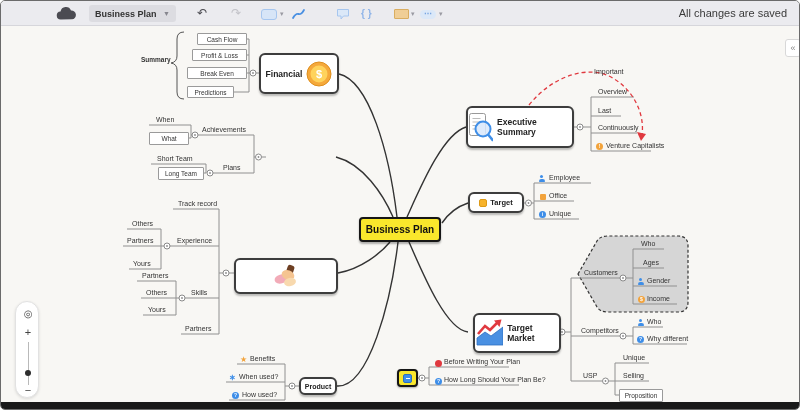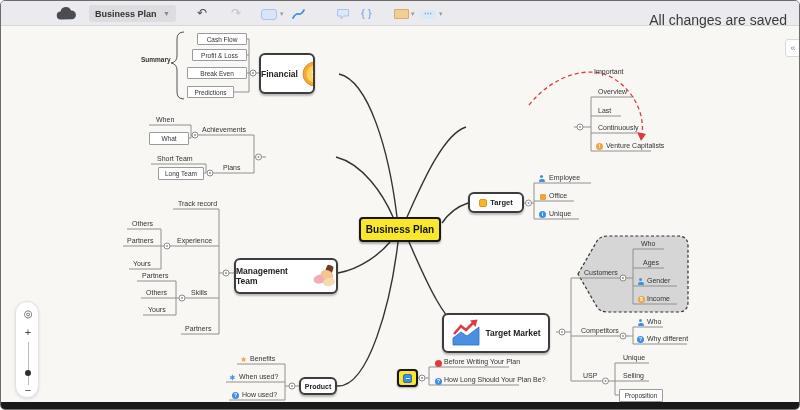--- a/index.html
+++ b/index.html
@@ -9,21 +9,21 @@
 
 .toolbar{position:absolute;top:0;left:0;right:0;height:25px;background:#ebebef;border-bottom:1px solid #d6d6db;z-index:40}
 .tb-btn{cursor:pointer}
 .dropdown{position:absolute;left:88px;top:4px;width:87px;height:17px;background:#dcdce1;border-radius:3px;display:flex;align-items:center;padding:0 6px;font-size:9px;font-weight:700;color:#333}
 .dropdown .car{margin-left:auto;color:#86868e;font-size:7px}
 .glyphbtn{position:absolute;font-size:12px;line-height:25px;text-align:center;width:14px}
 .caret{position:absolute;top:0;font-size:7px;line-height:25px;color:#9a9aa2}
 .shapeic{position:absolute;left:260px;top:8px;width:16px;height:11px;background:#d7e5f7;border:1px solid #a6c6ef;border-radius:3px}
 .folderic{position:absolute;left:393px;top:8px;width:15px;height:10px;background:#f0ce96;border:1px solid #d9ad61;border-radius:1px}
 .morepill{position:absolute;left:419px;top:9px;width:16px;height:9px;background:#dbe8f8;border-radius:5px;color:#6f9fe0;font-size:8px;line-height:8px;text-align:center;font-weight:700}
-.status{position:absolute;right:12px;top:7px;height:18px;line-height:25px;font-size:14px;color:#3a3a3a}
+.status{position:absolute;right:12px;top:0;height:18px;line-height:25px;font-size:11px;color:#3a3a3a}
 
 svg.wires{position:absolute;left:0;top:0;z-index:1}
 
 .node{position:absolute;background:#fff;border:2px solid #3d3d3d;border-radius:6px;display:flex;align-items:center;justify-content:center;gap:4px;box-shadow:0 1.5px 2px rgba(0,0,0,.25);font-weight:700;color:#222;font-size:8.5px;z-index:10}
 .central{position:absolute;left:358px;top:216px;width:82px;height:25px;background:#f9e72c;border:2px solid #161616;border-radius:4px;display:flex;align-items:center;justify-content:center;font-size:10px;font-weight:700;color:#111;box-shadow:0 1.5px 2px rgba(0,0,0,.3);z-index:10}
 .floatbox{position:absolute;left:396px;top:368px;width:21px;height:18px;background:#f9e72c;border:2px solid #161616;border-radius:4px;display:flex;align-items:center;justify-content:center;box-shadow:0 1px 2px rgba(0,0,0,.3);z-index:10}
 .chip{width:9px;height:9px;background:#3e8ee8;border:1px solid #2c6fbf;border-radius:2px;position:relative}
 .chip::after{content:"";position:absolute;left:1.5px;top:3px;width:4.5px;height:1.5px;background:#fff}
 .lbl{position:absolute;font-size:7px;line-height:8px;color:#333;white-space:nowrap;z-index:11}
 .lbl.b{font-weight:700;font-size:6.5px}
@@ -121,21 +121,21 @@
       <circle cx="622" cy="277" r=".9"></circle>
         <circle cx="622" cy="335" r=".9"></circle>
         <circle cx="421" cy="377" r=".9"></circle>
     </g>
   </svg>
 
   <div class="central">
       <span>Business Plan</span>
     </div>
 
-  <div class="node" style="left:258px;top:52px;width:56px;height:41px">
+  <div class="node" style="left:258px;top:52px;width:80px;height:41px">
     <span>Financial</span>
     <svg width="26" height="26">
       <circle cx="13" cy="13" r="12" fill="#f5a93b" stroke="#de8e1e"></circle>
       <circle cx="13" cy="13" r="8.5" fill="#ffd35c"></circle>
       <text x="13" y="17" font-size="11" font-weight="bold" fill="#fff" text-anchor="middle">$</text>
     </svg>
   </div>
   <div class="lbl b" style="left:140px;top:55px">Summary</div>
   <div class="cbox" style="left:196px;top:32px;width:50px;height:12px">Cash Flow</div>
   <div class="cbox" style="left:191px;top:48px;width:55px;height:12px">Profit &amp; Loss</div>
@@ -143,21 +143,20 @@
   <div class="cbox" style="left:186px;top:85px;width:47px;height:12px">Predictions</div>
 
   <div class="lbl" style="left:155px;top:115px">When</div>
   <div class="cbox" style="left:148px;top:131px;width:40px;height:13px">What</div>
   <div class="lbl" style="left:201px;top:125px">Achievements</div>
   <div class="lbl" style="left:156px;top:154px">Short Team</div>
   <div class="cbox" style="left:157px;top:166px;width:46px;height:13px">Long Team</div>
   <div class="lbl" style="left:222px;top:163px">Plans</div>
 
   <div class="node" style="left:233px;top:257px;width:104px;height:36px">
-    <span>Management Team</span>
     <svg width="26" height="25">
       <rect x="14" y="1" width="7" height="9" rx="2.5" fill="#6e3f23" transform="rotate(18 17 5)"></rect>
       <ellipse cx="8" cy="15" rx="6.5" ry="4.5" fill="#f2abb8" transform="rotate(-15 8 15)"></ellipse>
       <ellipse cx="15" cy="11" rx="6.5" ry="4.8" fill="#f5c491" transform="rotate(20 15 11)"></ellipse>
       <ellipse cx="17" cy="18" rx="6" ry="4.2" fill="#f8d9ae" transform="rotate(-12 17 18)"></ellipse>
     </svg>
   </div>
   <div class="lbl" style="left:177px;top:199px">Track record</div>
   <div class="lbl" style="left:131px;top:219px">Others</div>
   <div class="lbl" style="left:126px;top:236px">Partners</div>
@@ -172,39 +171,48 @@
   <div class="node" style="left:298px;top:376px;width:38px;height:18px;font-size:7px">
     <span>Product</span>
   </div>
   <span class="glyph star" style="left:239px;top:355px">★</span>
   <div class="lbl" style="left:249px;top:354px">Benefits</div>
   <span class="glyph ast" style="left:228px;top:373px">∗</span>
   <div class="lbl" style="left:238px;top:372px">When used?</div>
   <span class="di blue" style="left:231px;top:391px">?</span>
   <div class="lbl" style="left:241px;top:390px">How used?</div>
 
+  <div class="node" style="left:465px;top:105px;width:108px;height:42px">
+    <svg width="27" height="31">
+      <rect x="1.5" y="1.5" width="16" height="22" rx="2" fill="#fff" stroke="#999"></rect>
+      <path d="M4.5 6.5 h8 M4.5 10 h8 M4.5 13.5 h6 M4.5 17 h5" stroke="#bbb" stroke-width="1.2" fill="none"></path>
+      <circle cx="15" cy="17" r="7.5" fill="#d8e8fb" fill-opacity=".85" stroke="#3e8ee8" stroke-width="2"></circle>
+      <line x1="20.5" y1="23" x2="24.5" y2="28" stroke="#3e8ee8" stroke-width="2.5" stroke-linecap="round"></line>
+    </svg>
+    <span>Executive Summary</span>
+  </div>
   <div class="lbl" style="left:593px;top:67px">Important</div>
   <div class="lbl" style="left:597px;top:87px">Overview</div>
   <div class="lbl" style="left:597px;top:106px">Last</div>
   <div class="lbl" style="left:597px;top:123px">Continuously</div>
   <span class="di orange" style="left:595px;top:142px">!</span>
   <div class="lbl" style="left:605px;top:141px">Venture Capitalists</div>
 
   <div class="node" style="left:467px;top:191px;width:56px;height:21px;font-size:7.5px;gap:3px">
     <span class="cic" style="position:static"></span>
     <span>Target</span>
   </div>
   <span class="person" style="left:537px;top:174px"></span>
   <div class="lbl" style="left:548px;top:173px">Employee</div>
   <span class="sq" style="left:539px;top:193px"></span>
   <div class="lbl" style="left:548px;top:191px">Office</div>
   <span class="di blue" style="left:538px;top:210px">i</span>
   <div class="lbl" style="left:548px;top:209px">Unique</div>
 
-  <div class="node" style="left:441px;top:312px;width:108px;height:40px">
+  <div class="node" style="left:472px;top:312px;width:88px;height:40px">
     <svg width="30" height="28">
       <path d="M2 26 L2 19 L10 13 L16 17 L28 8 L28 26 Z" fill="#4a90e2" stroke="#2f6fc2" stroke-width=".8"></path>
       <path d="M3 15 L10 7 L15 11 L23 3" stroke="#e0393f" stroke-width="2.6" fill="none"></path>
       <path d="M19 1.5 L26.5 .5 L24.5 8 Z" fill="#e0393f"></path>
     </svg>
     <span>Target Market</span>
   </div>
   <div class="lbl" style="left:583px;top:268px">Customers</div>
   <div class="lbl" style="left:640px;top:239px">Who</div>
   <div class="lbl" style="left:642px;top:258px">Ages</div>

